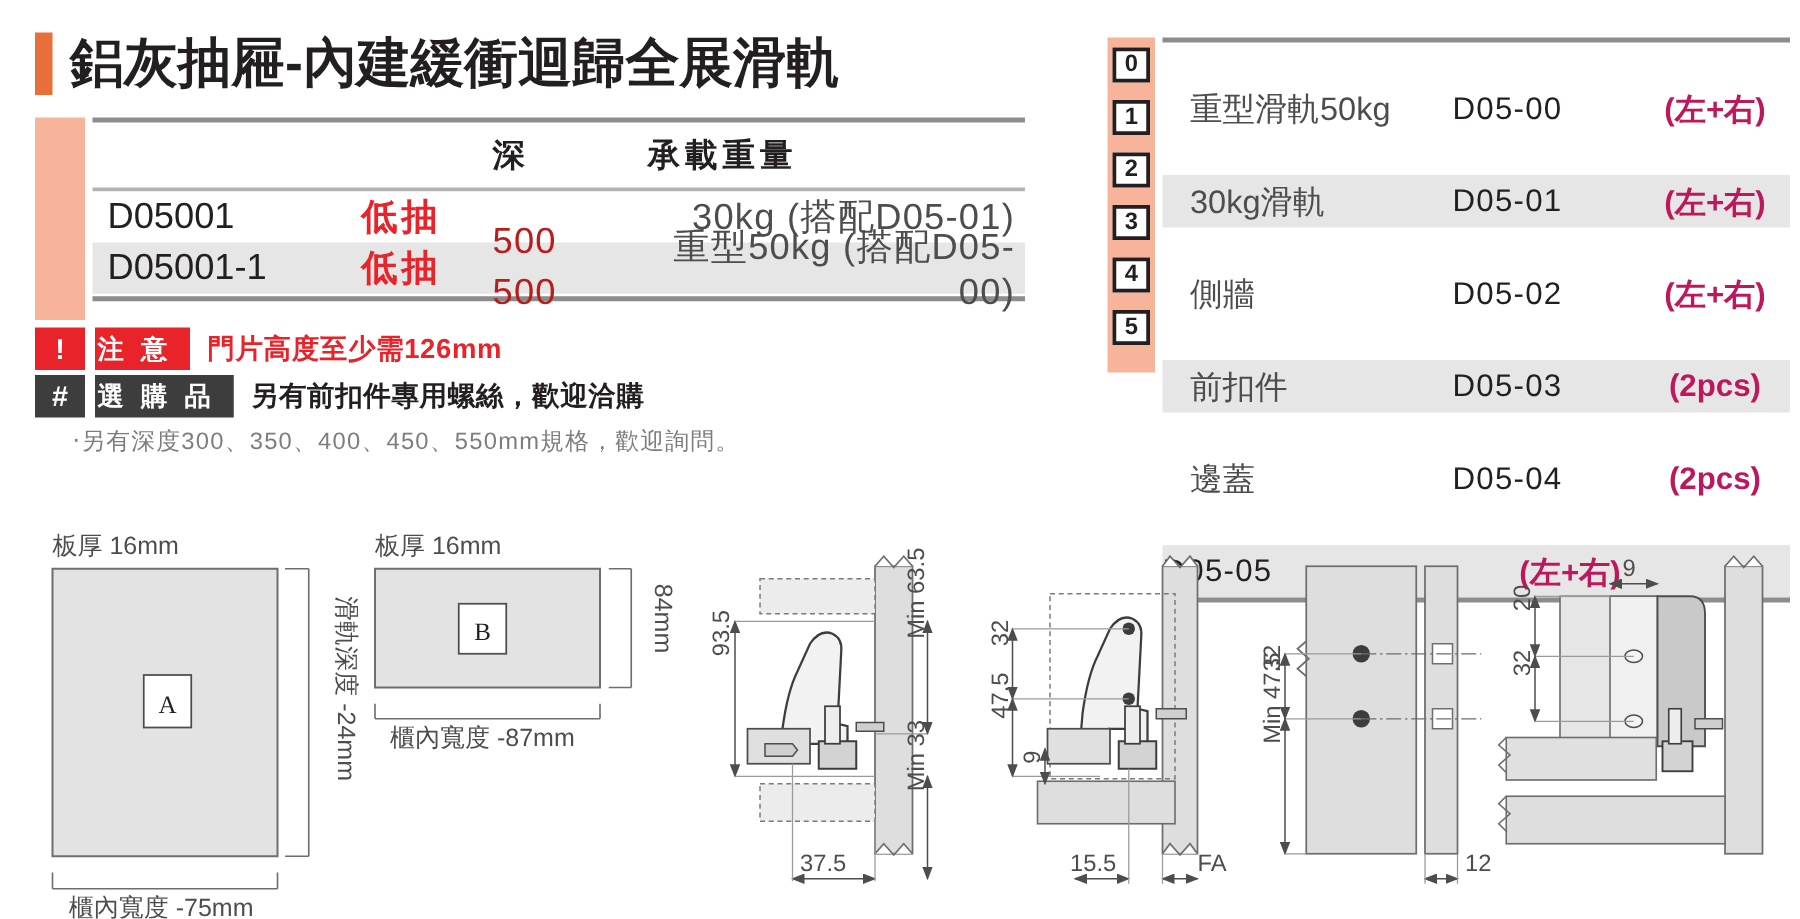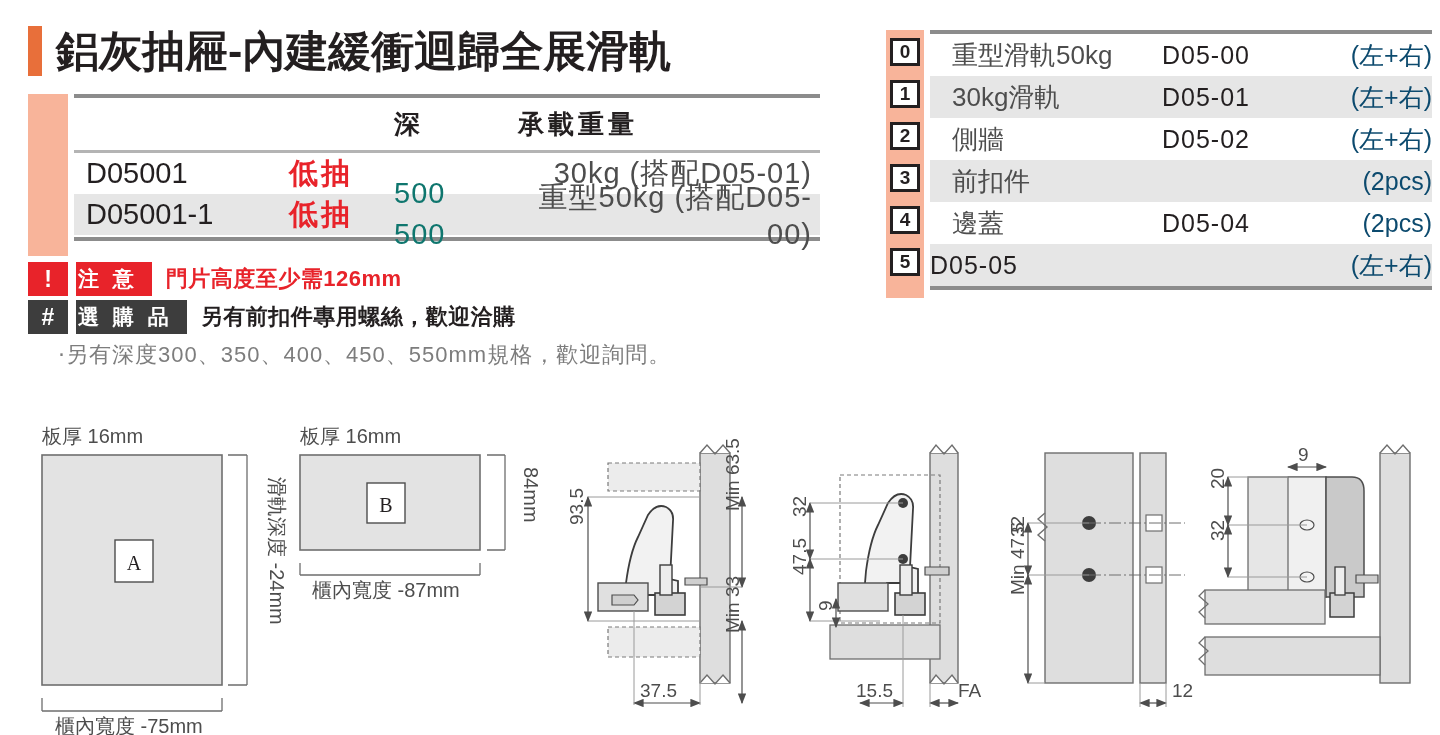--- a/index.html
+++ b/index.html
@@ -26,54 +26,54 @@
   .spec .rule-bot{height:4px;background:#8c8c8c;margin-top:2px;}
   .spec-head{display:flex;align-items:center;height:52px;font-size:26px;font-weight:bold;}
   .spec-head .c-model{width:215px;}
   .spec-head .c-type{width:105px;}
   .spec-head .c-depth{width:100px;text-align:left;letter-spacing:4px;}
   .spec-head .c-load{flex:1;text-align:left;letter-spacing:4px;padding-left:24px;}
   .spec-row{display:flex;align-items:center;height:41px;font-size:29px;}
   .spec-row.alt{background:#e6e6e6;}
   .spec-row .c-model{width:215px;padding-left:12px;color:#231f20;letter-spacing:0px;box-sizing:border-box;}
   .spec-row .c-type{width:105px;color:#e8232a;font-weight:bold;letter-spacing:3px;}
-  .spec-row .c-depth{width:100px;color:#0f766e;letter-spacing:1px;margin-top:40px;}
+  .spec-row .c-depth{width:100px;color:#b91c1c;letter-spacing:1px;margin-top:40px;}
   .spec-row .c-load{flex:1;text-align:right;color:#4d4d4d;padding-right:8px;letter-spacing:1px;}
 
   
   .notice{position:absolute;display:flex;align-items:center;}
   .n-alert{left:28px;top:262px;}
   .n-opt{left:28px;top:300px;}
   .n-badge{width:40px;height:34px;display:flex;align-items:center;justify-content:center;
     color:#fff;font-size:23px;font-weight:bold;}
   .n-badge.red{background:#e8232a;}
   .n-badge.dark{background:#3d3d3d;}
   .n-tag{height:34px;display:flex;align-items:center;justify-content:center;
     color:#fff;font-size:21px;font-weight:bold;letter-spacing:4px;padding:0 14px 0 2px;margin-left:8px;}
   .n-tag.red{background:#e8232a;}
   .n-tag.dark{background:#3d3d3d;}
   .n-text{margin-left:14px;font-size:22px;font-weight:bold;letter-spacing:0.5px;}
   .n-text.red{color:#e8232a;}
   .n-text.dark{color:#231f20;}
-  .bullet-note{position:absolute;left:58px;top:340px;font-size:22px;color:#7d7d7d;letter-spacing:1px;}
+  .bullet-note{position:absolute;left:58px;top:340px;font-size:19px;color:#7d7d7d;letter-spacing:1px;}
 
   
   .parts-strip{position:absolute;left:886px;top:30px;width:38px;height:268px;background:#f8b49a;}
   .parts-badges{position:absolute;left:890px;top:38px;width:32px;}
   .badge{width:30px;height:28px;border:3px solid #231f20;background:#ffffff;box-sizing:border-box;
     display:flex;align-items:center;justify-content:center;font-size:19px;font-weight:bold;
     color:#231f20;margin-bottom:14px;}
   .parts{position:absolute;left:930px;top:30px;width:502px;}
   .parts .rule-top{height:4px;background:#8c8c8c;}
   .parts .rule-bot{height:4px;background:#8c8c8c;}
-  .parts-row{display:flex;align-items:center;height:42px;font-size:26px;}
+  .parts-row{display:flex;align-items:center;height:42px;font-size:26px;margin-top:32px;}
   .parts-row.alt{background:#e6e6e6;}
   .parts-row .p-name{width:232px;padding-left:22px;color:#4d4d4d;box-sizing:border-box;letter-spacing:0px;}
   .parts-row .p-code{width:150px;color:#231f20;letter-spacing:1px;font-size:25px;}
-  .parts-row .p-qty{flex:1;color:#0c4a6e;text-align:right;font-size:25px;letter-spacing:0px;}
+  .parts-row .p-qty{flex:1;color:#be185d;text-align:center;font-size:25px;letter-spacing:0px;font-weight:bold;}
 
   
   .diagrams{position:absolute;left:0;top:415px;width:1440px;height:320px;}
   .dim-txt{font-size:19px;fill:#4d4d4d;font-family:"Liberation Sans",sans-serif;}
   .lbl-txt{font-size:20px;fill:#4d4d4d;font-family:"Liberation Sans",sans-serif;}
 </style>
 </head>
 <body>
 
 <div class="page">
@@ -145,20 +145,21 @@
       <div class="p-code">D05-01</div>
       <div class="p-qty">(左+右)</div>
     </div>
     <div class="parts-row">
       <div class="p-name">側牆</div>
       <div class="p-code">D05-02</div>
       <div class="p-qty">(左+右)</div>
     </div>
     <div class="parts-row alt">
       <div class="p-name">前扣件</div>
+      <div class="p-code">D05-03</div>
       <div class="p-qty">(2pcs)</div>
     </div>
     <div class="parts-row">
       <div class="p-name">邊蓋</div>
       <div class="p-code">D05-04</div>
       <div class="p-qty">(2pcs)</div>
     </div>
     <div class="parts-row alt">
       <div class="p-code">D05-05</div>
       <div class="p-qty">(左+右)</div>

